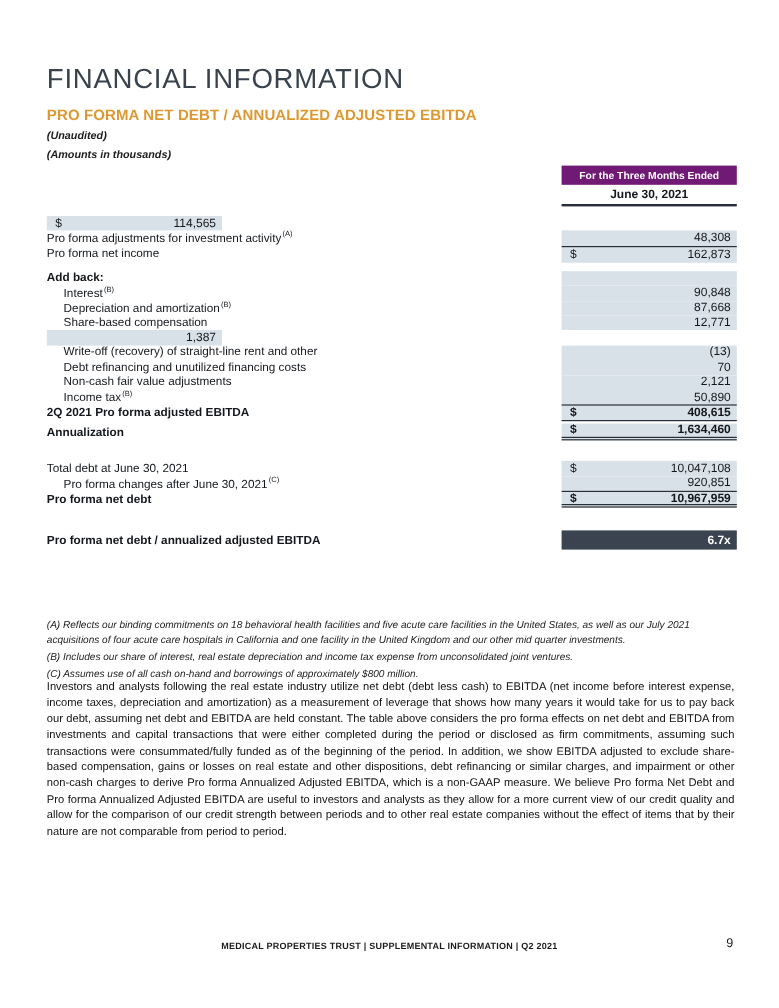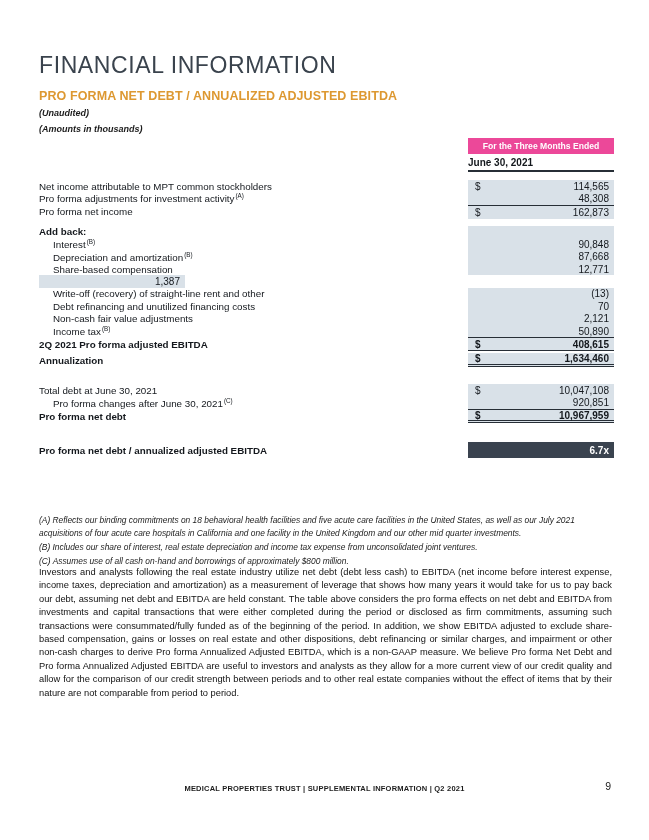--- a/index.html
+++ b/index.html
@@ -9,24 +9,24 @@
 
   .title { position:absolute; left:39px; top:52px; font-size:23px; font-weight:400;
            color:#3a434d; letter-spacing:0.6px; }
   .subtitle { position:absolute; left:39px; top:89px; font-size:12.5px; font-weight:700;
               color:#dd9831; letter-spacing:0.1px; }
   .note { position:absolute; left:39px; font-size:9px; font-style:italic; color:#1c1c1c;font-weight:bold; }
   .note.n1 { top:108px; }
   .note.n2 { top:124px; }
 
   .col-head { position:absolute; left:468px; top:138px; width:146px; height:16px;
-              background:#ec4899; color:#ffffff; font-size:8.6px; font-weight:700;
+              background:#701a75; color:#ffffff; font-size:8.6px; font-weight:700;
               text-align:center; line-height:16px; }
   .col-date { position:absolute; left:468px; top:155px; width:146px; height:17px;
-              font-size:10px; font-weight:700; line-height:15px;
+              font-size:10px; font-weight:700; text-align:center; line-height:15px;
               border-bottom:2px solid #272e36; color:#14181d; }
 
   #rows { position:absolute; left:39px; top:180px; width:575px; }
   .row { display:flex; align-items:center; height:12.4px; }
   .row.tall { height:14px;gap:32px; }
   .row.ratio-row { height:16px; }
   .lbl { flex:1; font-size:9.8px; white-space:nowrap; color:#14181d; }
   .lbl.indent { padding-left:14px; }
   .bold { font-weight:700; }
   .sup { font-size:6.3px; vertical-align:super; margin-left:1px; }
@@ -57,21 +57,20 @@
   <div class="title">FINANCIAL INFORMATION</div>
   <div class="subtitle">PRO FORMA NET DEBT / ANNUALIZED ADJUSTED EBITDA</div>
   <div class="note n1">(Unaudited)</div>
   <div class="note n2">(Amounts in thousands)</div>
 
   <div class="col-head">For the Three Months Ended</div>
   <div class="col-date">June 30, 2021</div>
 
   <div id="rows">
       <div class="row">
-        <div class="lbl"><span>Net income attributable to MPT common stockholders</span></div>
         <div class="val">
           <span class="dollar">$</span>
           <span class="amt">114,565</span>
         </div>
       </div>
       <div class="row">
         <div class="lbl"><span>Pro forma adjustments for investment activity</span><span class="sup">(A)</span></div>
         <div class="val">
           <span class="amt">48,308</span>
         </div>

